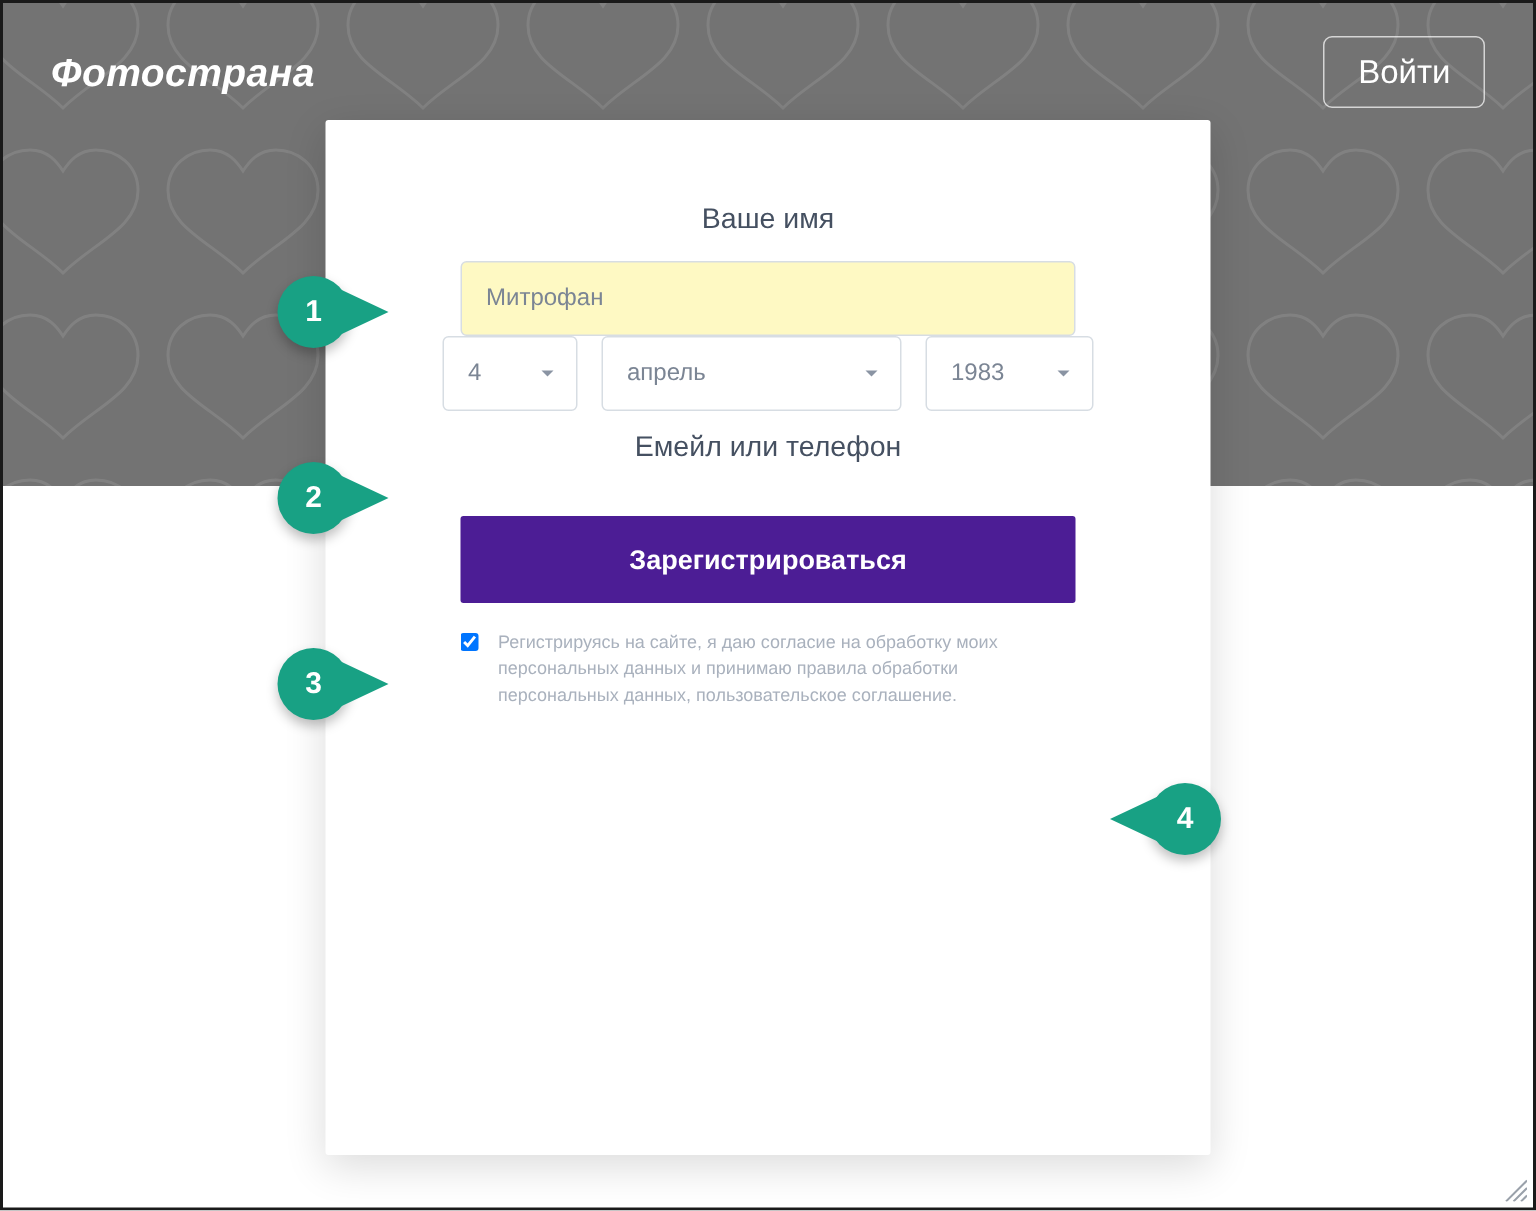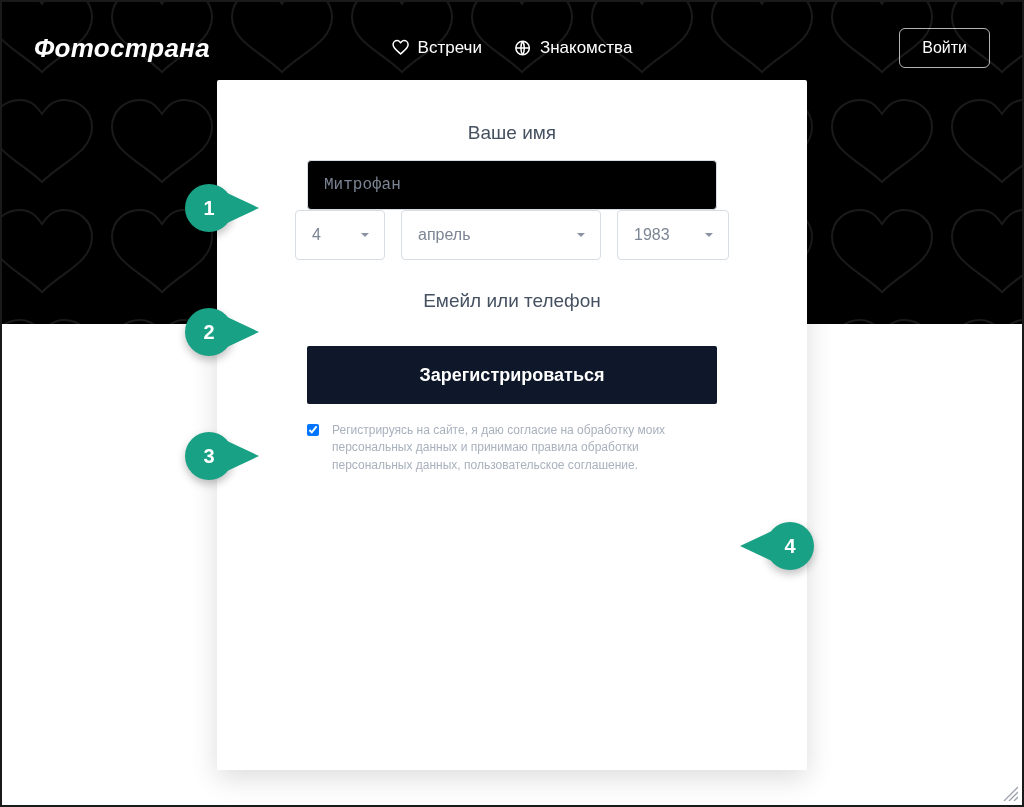--- a/index.html
+++ b/index.html
@@ -17,21 +17,21 @@
     border: 2px solid #1a1a1a;
     overflow: hidden;
     background: #ffffff;
   }
   
   .hero {
     position: absolute;
     left: 0; top: 0;
     width: 100%;
     height: 322px;
-    background-color: #000000;
+    background-color: #737373;
     overflow: hidden;
   }
   .hero-pattern {
     position: absolute;
     inset: -20px;
     opacity: 0.10;
   }
   
   .topbar {
     position: relative;
@@ -65,21 +65,21 @@
     font-size: 17px;
     cursor: pointer;
   }
   .nav-item .ico { width: 18px; height: 18px; display: inline-flex; }
   .login-btn {
     margin-left: auto;
     color: #ffffff;
     border: 1px solid rgba(255,255,255,0.7);
     border-radius: 6px;
     padding: 10px 22px;
-    font-size: 16px;
+    font-size: 22px;
     background: transparent;
     cursor: pointer;
   }
   
   .card {
     position: absolute;
     left: 50%;
     top: 78px;
     transform: translateX(-50%);
     width: 590px;
@@ -96,35 +96,34 @@
     color: #2f6f9e;
     font-size: 16px;
     cursor: pointer;
     margin-bottom: 24px;
   }
   .back svg { width: 10px; height: 16px; }
   .section-label {
     text-align: center;
     color: #455061;
     font-size: 19px;
-    margin-top: 14px;
+    margin-top: 28px;
     margin-bottom: 16px;
   }
   .field-wrap { display: flex; justify-content: center; }
   .text-input {
     width: 410px;
     height: 50px;
     border: 1px solid #d7dde3;
     border-radius: 4px;
     padding: 0 16px;
     font-size: 16px;
     color: #7b8594;
     outline: none;
-    background: #000000;
-    font-family: Liberation Mono, monospace;
+    background: #fef9c3;
   }
   .text-input.focused {
     border-color: #3a7fb4;
     box-shadow: 0 0 0 2px rgba(58,127,180,0.15);
     color: #6b7582;
   }
   .dob-row {
     display: flex;
     justify-content: center;
     gap: 16px;
@@ -145,21 +144,21 @@
   .select.day   { width: 90px; }
   .select.month { width: 200px; }
   .select.year  { width: 112px; }
   .select .caret { width: 10px; height: 10px; }
   .caret-path { fill: #8a94a3; }
   .submit-btn {
     display: block;
     margin: 34px auto 0 auto;
     width: 410px;
     height: 58px;
-    background: #0f172a;
+    background: #4c1d95;
     color: #ffffff;
     font-size: 18px;
     font-weight: 600;
     border: none;
     border-radius: 2px;
     cursor: pointer;
   }
   .consent {
     width: 410px;
     margin: 18px auto 0 auto;
@@ -223,39 +222,20 @@
         <pattern id="hp" width="120" height="110" patternUnits="userSpaceOnUse">
           <path d="M60 90 C40 70 10 60 10 35 C10 18 24 8 38 8 C50 8 56 16 60 22 C64 16 70 8 82 8 C96 8 110 18 110 35 C110 60 80 70 60 90 Z" fill="none" stroke="#ffffff" stroke-width="2"></path>
         </pattern>
       </defs>
       <rect width="1100" height="360" fill="url(#hp)"></rect>
     </svg>
 
     <div class="topbar">
       <div class="logo">Фотострана</div>
 
-      <div class="nav">
-        <div class="nav-item">
-          <span class="ico">
-            <svg viewBox="0 0 24 24" width="18" height="18">
-                <path fill="none" stroke="#ffffff" stroke-width="2" d="M12 20 C8 16 2 12 2 7.5 C2 4.5 4.5 2 7.5 2 C10 2 11 4 12 5 C13 4 14 2 16.5 2 C19.5 2 22 4.5 22 7.5 C22 12 16 16 12 20 Z"></path>
-              </svg>
-          </span>
-          <span>Встречи</span>
-        </div>
-        <div class="nav-item">
-          <span class="ico">
-            <svg viewBox="0 0 24 24" width="18" height="18">
-                <circle cx="12" cy="12" r="9" fill="none" stroke="#ffffff" stroke-width="2"></circle>
-                <path d="M3 12 H21 M12 3 C15 7 15 17 12 21 M12 3 C9 7 9 17 12 21" fill="none" stroke="#ffffff" stroke-width="2"></path>
-              </svg>
-          </span>
-          <span>Знакомства</span>
-        </div>
-      </div>
 
       <button class="login-btn">Войти</button>
     </div>
   </div>
 
   <div class="card">
 
 
     <div class="section-label">Ваше имя</div>
     <div class="field-wrap">
@@ -276,21 +256,21 @@
           </svg>
       </div>
       <div class="select year">
         <span>1983</span>
         <svg class="caret" viewBox="0 0 10 10">
             <path class="caret-path" d="M1 3 L5 7 L9 3 Z"></path>
           </svg>
       </div>
     </div>
 
-    <div class="section-label" style="margin-top:30px">Емейл или телефон</div>
+    <div class="section-label" style="margin-top:14px">Емейл или телефон</div>
 
     <button class="submit-btn">Зарегистрироваться</button>
 
     <div class="consent">
       <input type="checkbox" checked="" style="">
       <span>Регистрируясь на сайте, я даю согласие на обработку моих персональных данных и принимаю правила обработки персональных данных, пользовательское соглашение.</span>
     </div>
   </div>
 
   <div class="marker" style="left:183px; top:182px">

